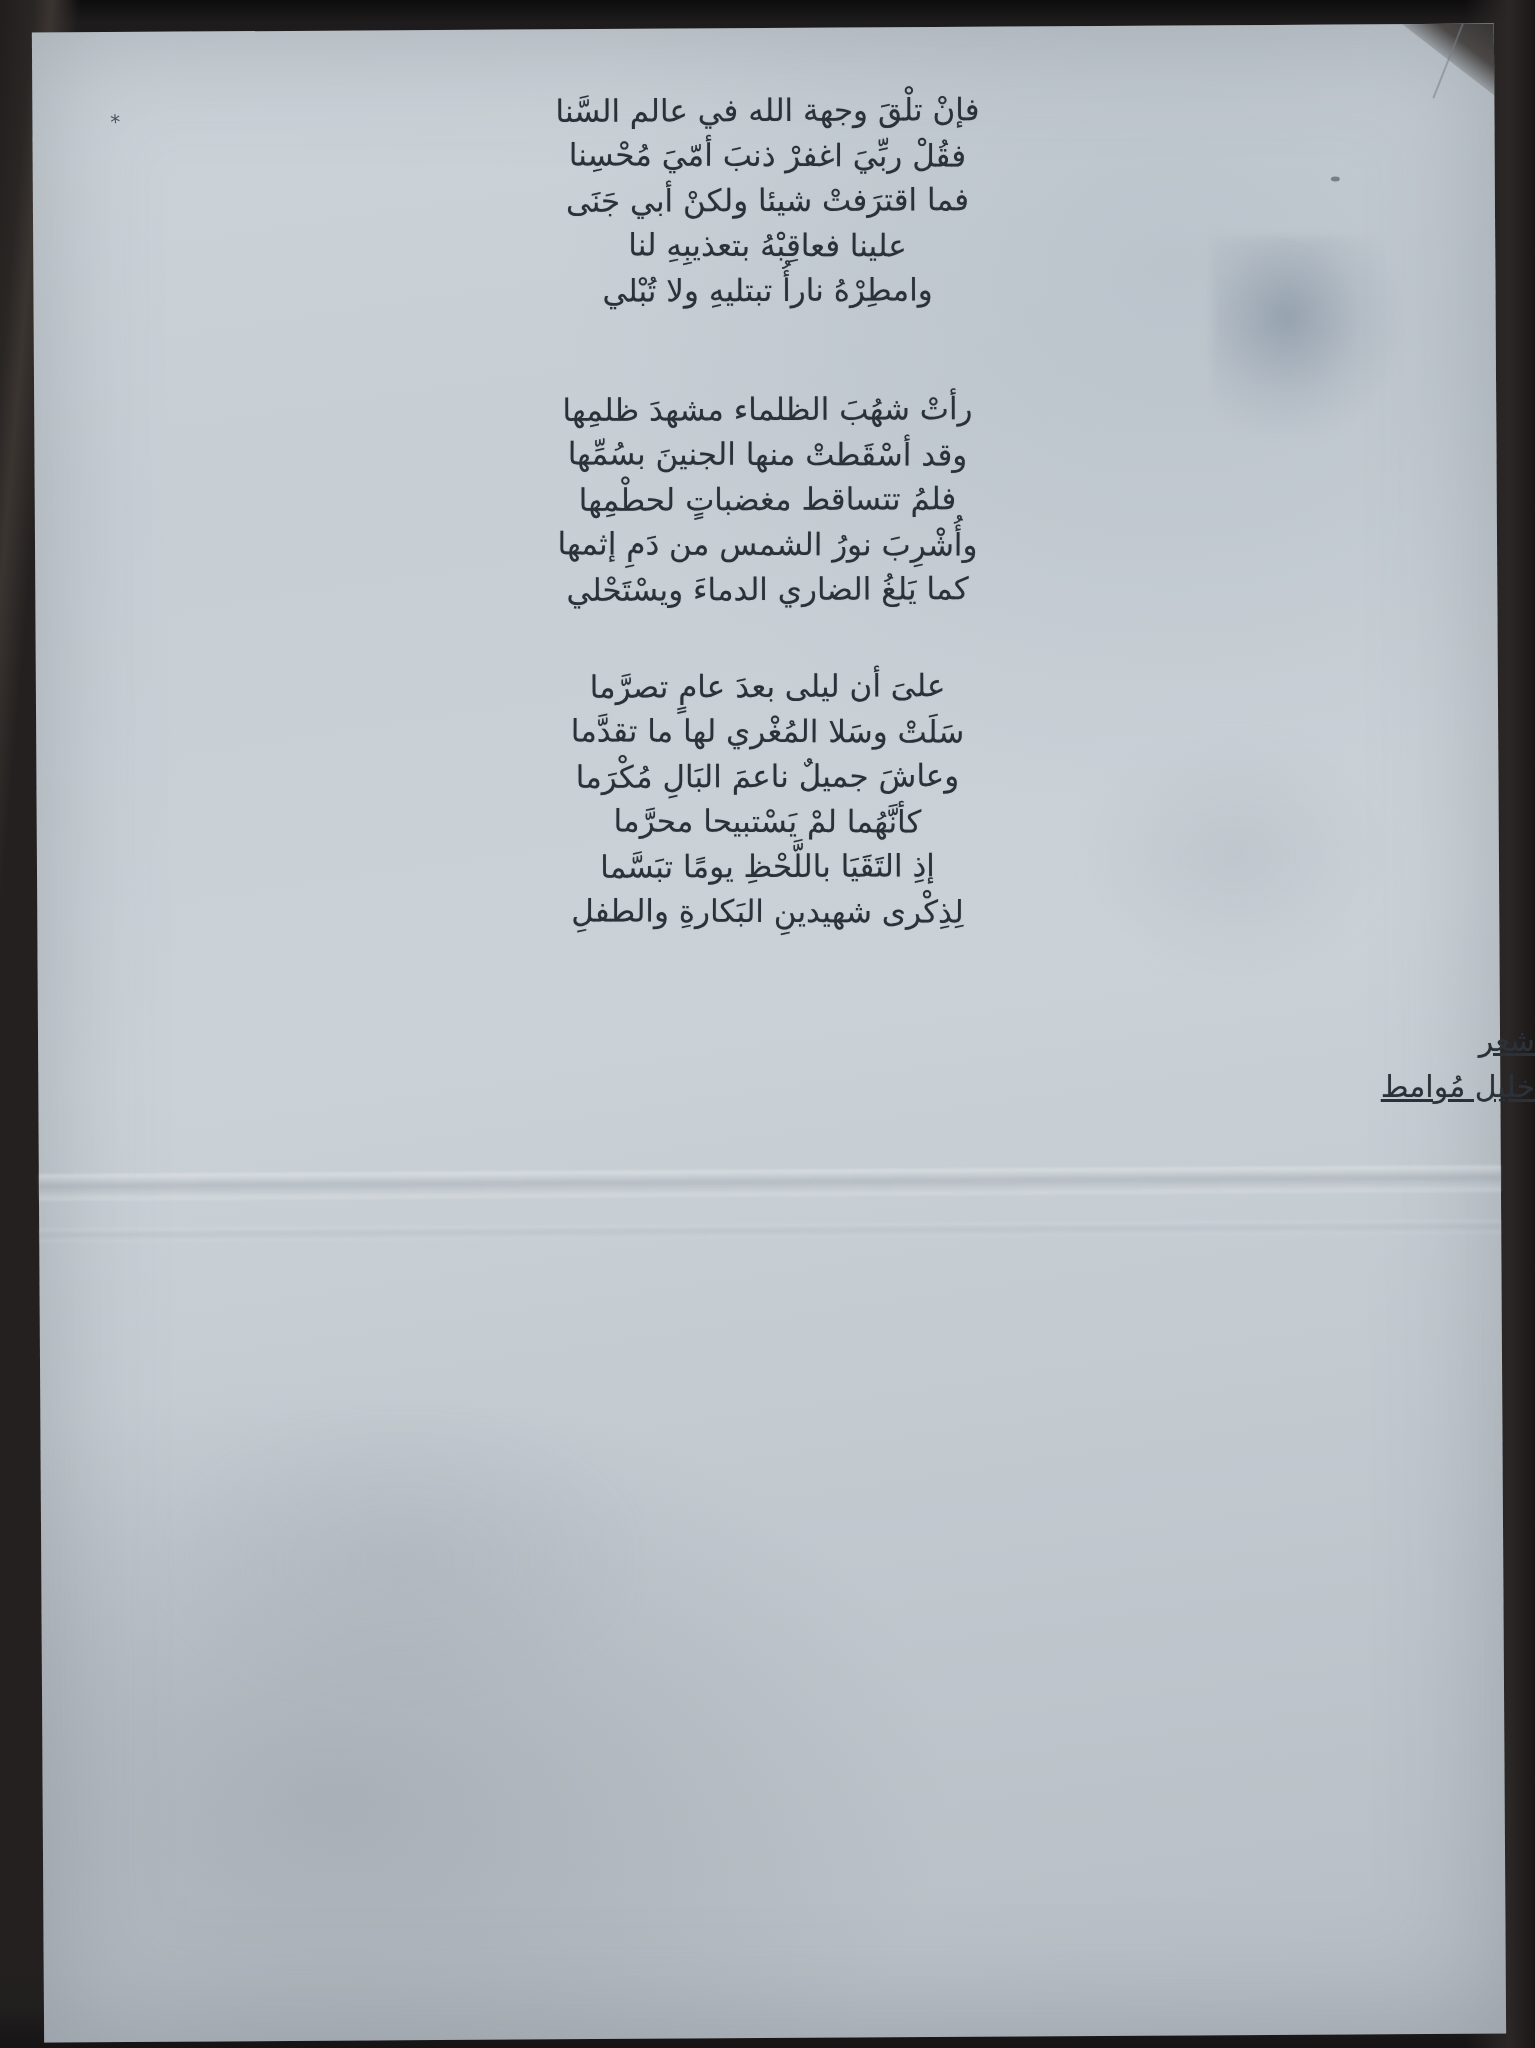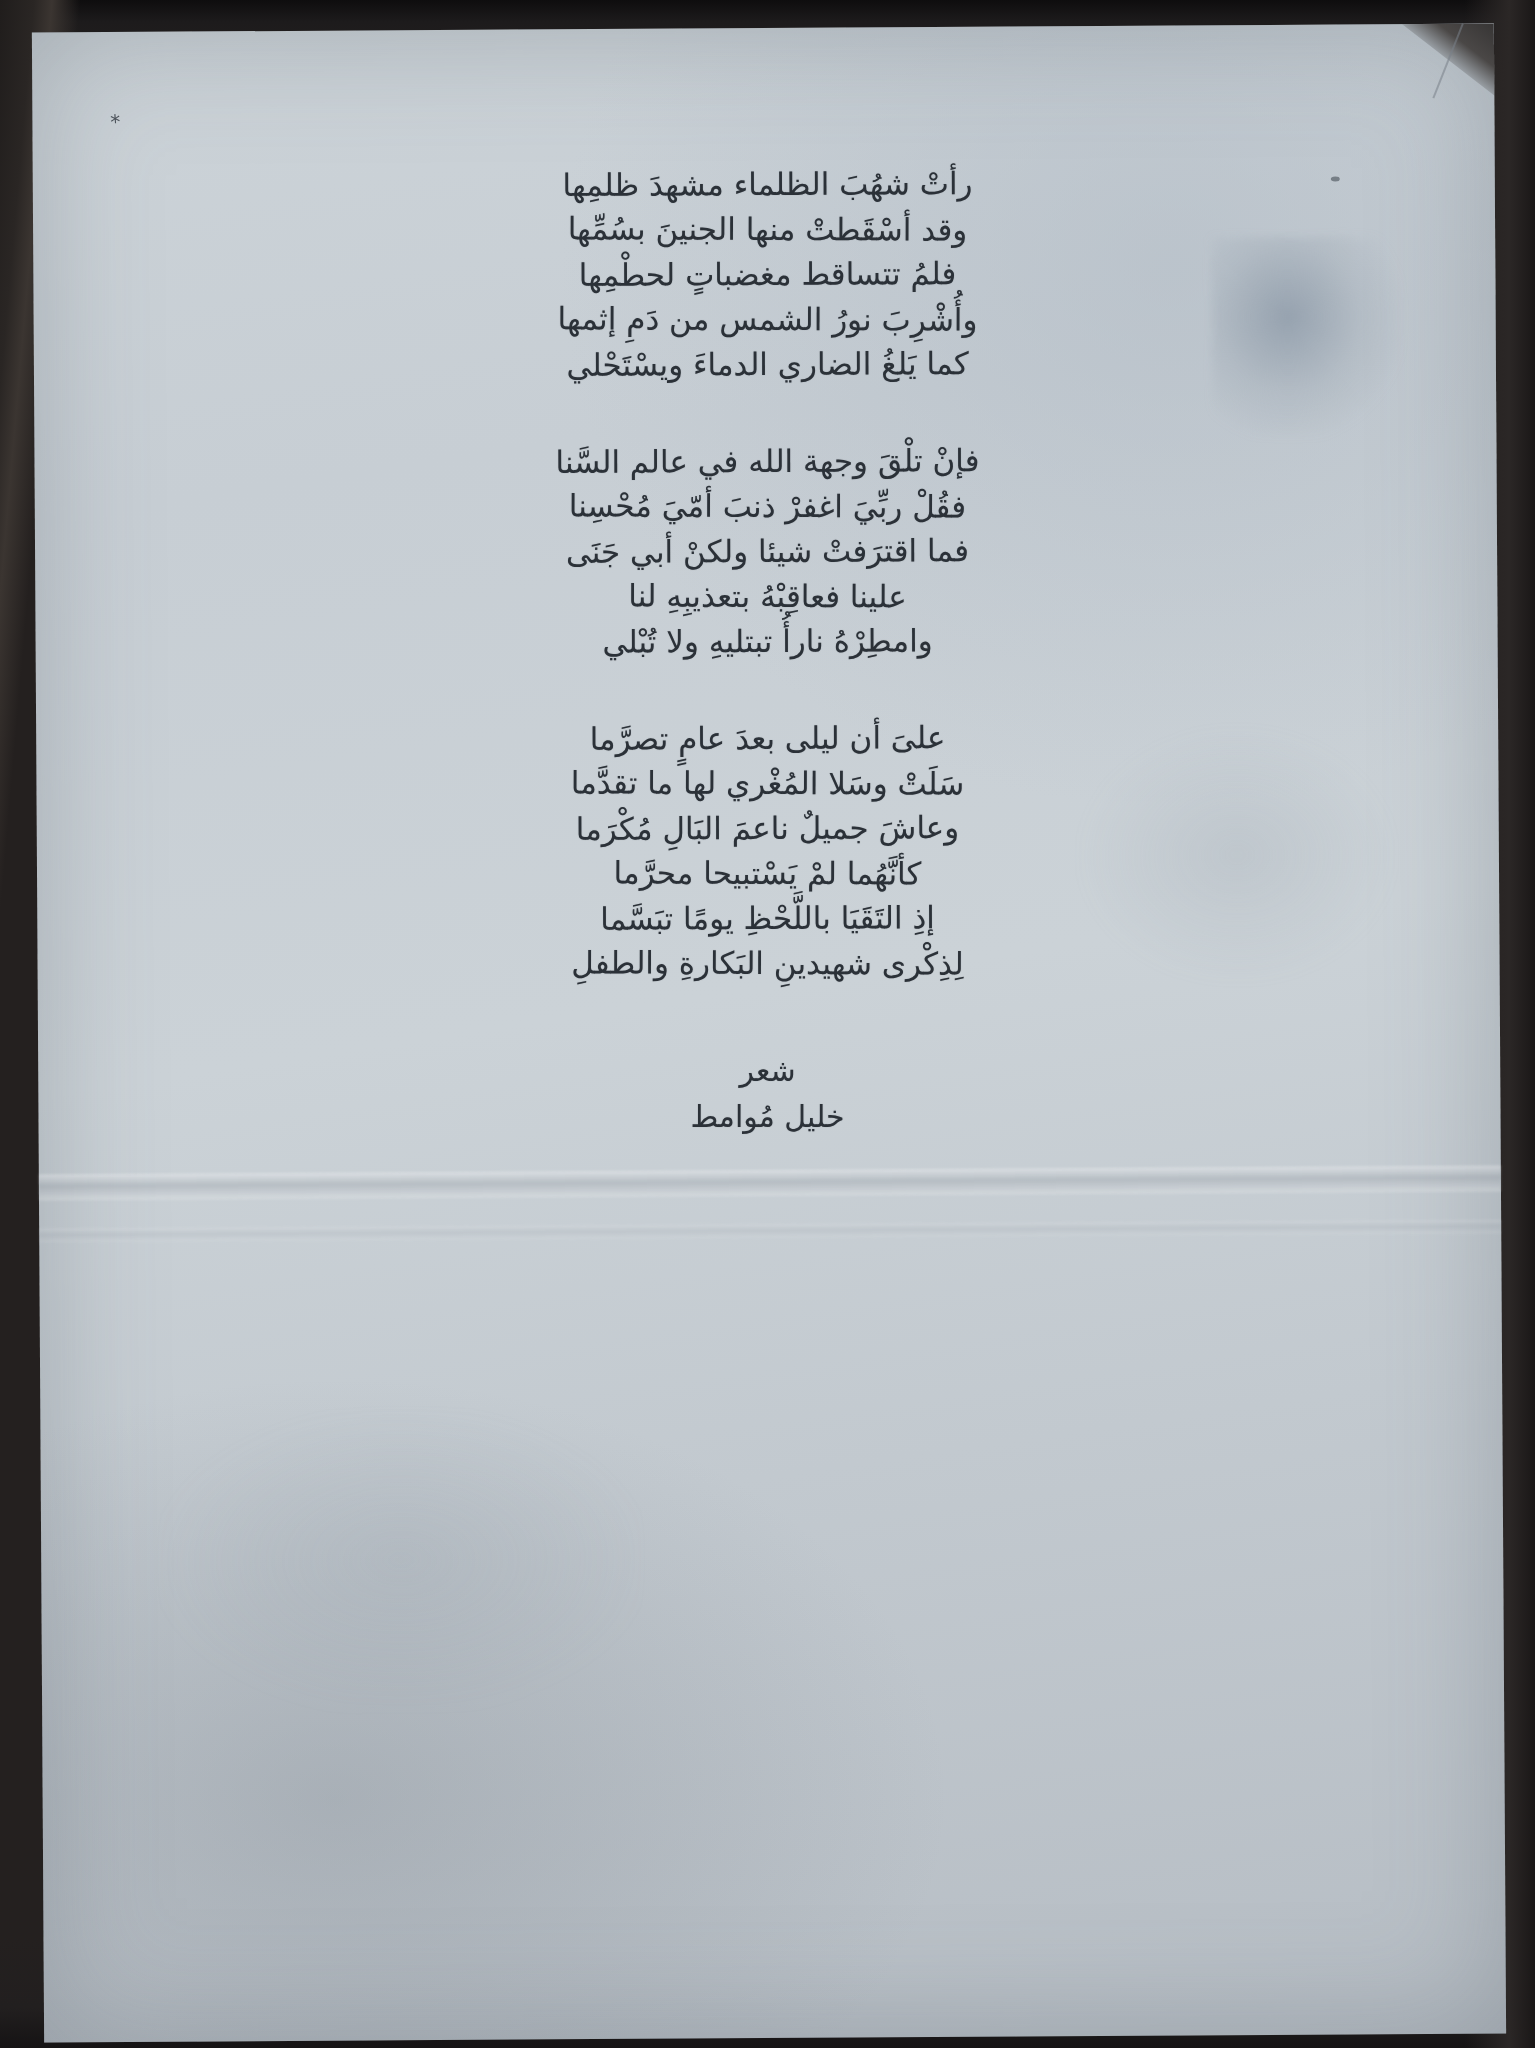--- a/index.html
+++ b/index.html
@@ -146,22 +146,23 @@
     line-height: 45px;
     letter-spacing: 0.2px;
     white-space: nowrap;
     transform-origin: center;
   }
   
   .stanza .line:nth-child(odd)  { transform: rotate(-0.25deg); }
   .stanza .line:nth-child(even) { transform: rotate(0.18deg); }
 
   .signature {
-    margin-top: 62px;
-    text-align: center;
+    margin-top: 84px;
+    text-align: right;
+    text-decoration: underline;
   }
   .signature .line {
     font-size: 30px;
     line-height: 46px;
   }
 
   .stanza-1 { margin-top: 0; }
   .stanza-2 { margin-top: 74px; }
   .stanza-3 { }
 </style>
@@ -180,34 +181,34 @@
     <div class="smudge c"></div>
     <div class="fold-line"></div>
     <div class="fold-line second"></div>
 
     <div class="mark-asterisk">*</div>
     <div class="mark-dot"></div>
   </div>
 
   <div class="poem">
 
+    <div class="stanza stanza-1">
+      <div class="line">فإنْ تلْقَ وجهة الله في عالم السَّنا</div>
+      <div class="line">فقُلْ ربِّيَ اغفرْ ذنبَ أمّيَ مُحْسِنا</div>
+      <div class="line">فما اقترَفتْ شيئا ولكنْ أبي جَنَى</div>
+      <div class="line">علينا فعاقِبْهُ بتعذيبِهِ لنا</div>
+      <div class="line">وامطِرْهُ نارأُ تبتليهِ ولا تُبْلي</div>
+    </div>
+
     <div class="stanza stanza-2">
       <div class="line">رأتْ شهُبَ الظلماء مشهدَ ظلمِها</div>
       <div class="line">وقد أسْقَطتْ منها الجنينَ بسُمِّها</div>
       <div class="line">فلمُ تتساقط مغضباتٍ لحطْمِها</div>
       <div class="line">وأُشْرِبَ نورُ الشمس من دَمِ إثمها</div>
       <div class="line">كما يَلغُ الضاري الدماءَ ويسْتَحْلي</div>
-    </div>
-
-    <div class="stanza stanza-1">
-      <div class="line">فإنْ تلْقَ وجهة الله في عالم السَّنا</div>
-      <div class="line">فقُلْ ربِّيَ اغفرْ ذنبَ أمّيَ مُحْسِنا</div>
-      <div class="line">فما اقترَفتْ شيئا ولكنْ أبي جَنَى</div>
-      <div class="line">علينا فعاقِبْهُ بتعذيبِهِ لنا</div>
-      <div class="line">وامطِرْهُ نارأُ تبتليهِ ولا تُبْلي</div>
     </div>
 
     <div class="stanza stanza-3">
       <div class="line">علىَ أن ليلى بعدَ عامٍ تصرَّما</div>
       <div class="line">سَلَتْ وسَلا المُغْري لها ما تقدَّما</div>
       <div class="line">وعاشَ جميلٌ ناعمَ البَالِ مُكْرَما</div>
       <div class="line">كأنَّهُما لمْ يَسْتبيحا محرَّما</div>
       <div class="line">إذِ التَقَيَا باللَّحْظِ يومًا تبَسَّما</div>
       <div class="line">لِذِكْرى شهيدينِ البَكارةِ والطفلِ</div>
     </div>

